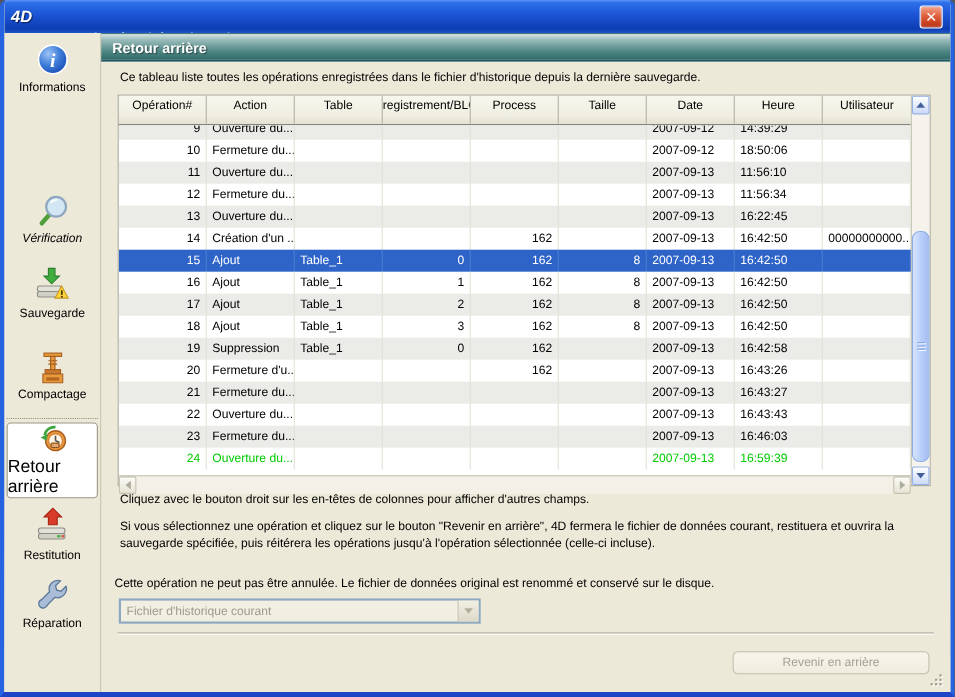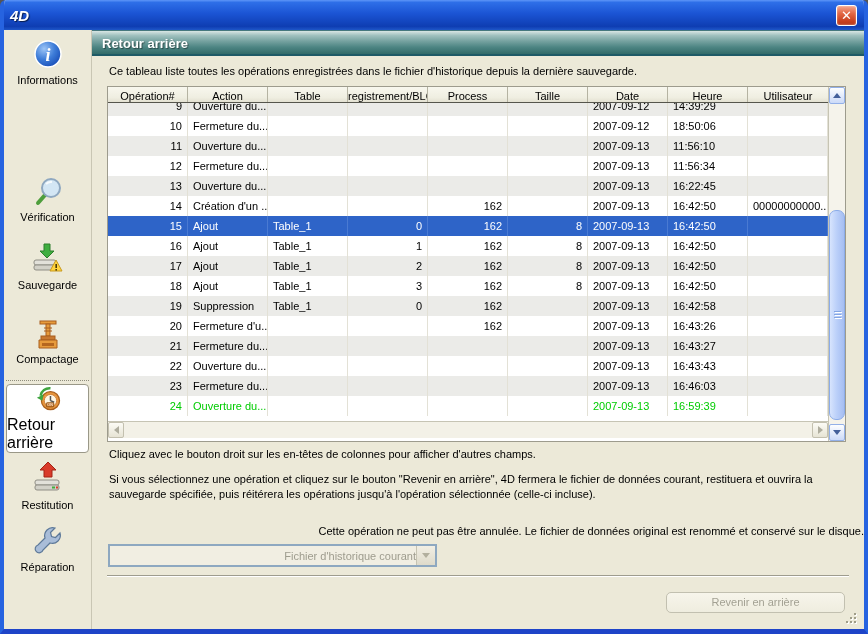--- a/index.html
+++ b/index.html
@@ -40,21 +40,21 @@
   .panel-header{
     height:26px;line-height:25px;padding-left:10px;color:#fff;font-weight:bold;font-size:13px;
     text-shadow:1px 1px 1px rgba(0,0,0,.45);
     background:linear-gradient(180deg,#D8E6E4 0%,#9FC0BE 20%,#74A19F 45%,#4D8583 70%,#326B69 100%);
     border-top:1px solid #46787d;border-bottom:2px solid #1E5A66;
   }
   .intro{margin:9px 0 0 17px;font-size:11px;color:#000;}
   
   .table-box{margin:9px 0 0 15px;width:739px;height:356px;border:1px solid #9D9B8D;display:flex;background:#fff;}
   .table-left{width:720px;display:flex;flex-direction:column;flex:none;}
-  .thead{display:flex;height:16px;flex:none;background:linear-gradient(180deg,#F8F7EE 0%,#EFEEE1 70%,#E3E1D2 100%);border-bottom:1px solid #55554C;}
+  .thead{display:flex;height:27px;flex:none;background:linear-gradient(180deg,#F8F7EE 0%,#EFEEE1 70%,#E3E1D2 100%);border-bottom:1px solid #55554C;}
   .th{width:80px;flex:none;font-size:11px;text-align:center;line-height:18px;border-right:1px solid #B5B3A2;overflow:hidden;white-space:nowrap;cursor:pointer;color:#000;}
   .th:last-child{border-right:none;}
   .tbody{height:318px;overflow:hidden;background:#fff;flex:none;}
   .tbody-inner{transform:translateY(-7px);}
   .tr{display:flex;height:20px;}
   .tr.stripe{background:#EBEBE8;}
   .tr.selected{background:#2E64C8;color:#fff;}
   .tr.green .td{color:#00CC00;}
   .td{width:80px;flex:none;font-size:11px;line-height:20px;padding:0 5px;border-right:1px solid #E3E1D6;overflow:hidden;white-space:nowrap;color:#000;}
   .tr.selected .td{color:#fff;border-right-color:#4A7AD2;}
@@ -72,26 +72,26 @@
   .tri-down{width:0;height:0;border-left:4px solid transparent;border-right:4px solid transparent;border-top:5px solid #44609A;}
   .vtrack{flex:1;position:relative;cursor:pointer;}
   .vthumb{
     position:absolute;left:0;width:16px;top:106px;height:210px;border-radius:7px;
     background:linear-gradient(90deg,#D7E4FD 0%,#BACFF9 50%,#A6BEF2 100%);border:1px solid #8CACE8;cursor:pointer;
   }
   .vthumb .grip{position:absolute;left:4px;top:100px;width:7px;height:1px;background:#84A6E4;box-shadow:0 3px 0 #84A6E4,0 6px 0 #84A6E4,1px 1px 0 #fff,1px 4px 0 #fff,1px 7px 0 #fff;}
   
   .hint{margin:6px 0 0 17px;font-size:11px;color:#000;}
   .desc{margin:12px 0 0 17px;width:748px;font-size:11px;line-height:15px;color:#000;}
-  .warning{margin:23px 0 0 12px;font-size:11px;color:#000;text-align:right;}
+  .warning{margin:23px 0 0 12px;font-size:11px;color:#000;}
   .combo{
     margin:7px 0 0 16px;width:329px;height:23px;border:2px solid #8EA8C0;background:#F1EEE2;
     display:flex;align-items:center;cursor:default;
   }
-  .combo .val{flex:1;font-size:11px;color:#9E9C8E;padding-left:5px;overflow:hidden;white-space:nowrap;text-align:right;}
+  .combo .val{flex:1;font-size:11px;color:#9E9C8E;padding-left:5px;overflow:hidden;white-space:nowrap;}
   .combo .cbtn{width:19px;height:19px;flex:none;background:linear-gradient(180deg,#F2EFE4,#DEDACA);border-left:1px solid #C6C3B2;display:flex;align-items:center;justify-content:center;}
   .tri-combo{width:0;height:0;border-left:4px solid transparent;border-right:4px solid transparent;border-top:5px solid #B2AF9E;}
   .divider{margin:8px 0 0 15px;width:742px;height:2px;border-top:1px solid #9E9C8E;border-bottom:1px solid #FFFFFF;}
   .btn-row{margin:15px 19px 0 0;display:flex;justify-content:flex-end;}
   .action-btn{
     width:179px;height:21px;border:1px solid #C2C0B0;border-radius:5px;
     background:linear-gradient(180deg,#F7F5EB,#EFEDDF);color:#A3A193;font-size:11px;text-align:center;line-height:19px;cursor:default;
   }
   .grip-dots{position:absolute;right:6px;bottom:4px;width:12px;height:12px;background:transparent;
   }
@@ -124,21 +124,21 @@
                 <stop offset="100%" stop-color="#1A4FB8"></stop>
               </radialGradient>
             </defs>
           <circle cx="16" cy="16" r="13" fill="url(#gi)" stroke="#fff" stroke-width="1.5"></circle>
           <text x="16" y="23" text-anchor="middle" font-family="Liberation Serif, serif" font-size="18" font-weight="bold" font-style="italic" fill="#fff">i</text>
         </svg>
         <span class="lbl">Informations</span>
       </div>
 
 
-      <div class="side-item" style="top:145px;">
+      <div class="side-item" style="top:145px;font-style:italic;">
         <svg class="icon-svg" width="34" height="34" viewBox="0 0 34 34">
           <line x1="7" y1="28" x2="14" y2="20" stroke="#4E9E3C" stroke-width="4" stroke-linecap="round"></line>
           <circle cx="20" cy="13" r="9" fill="#D3E6F4" stroke="#8FA8C0" stroke-width="2"></circle>
           <path d="M15 9 a7 7 0 0 1 6 -2" stroke="#fff" stroke-width="2" fill="none" opacity=".8"></path>
         </svg>
         <span class="lbl">Vérification</span>
       </div>
 
       <div class="side-item" style="top:211px;">
         <svg class="icon-svg" width="36" height="36" viewBox="0 0 36 36">

